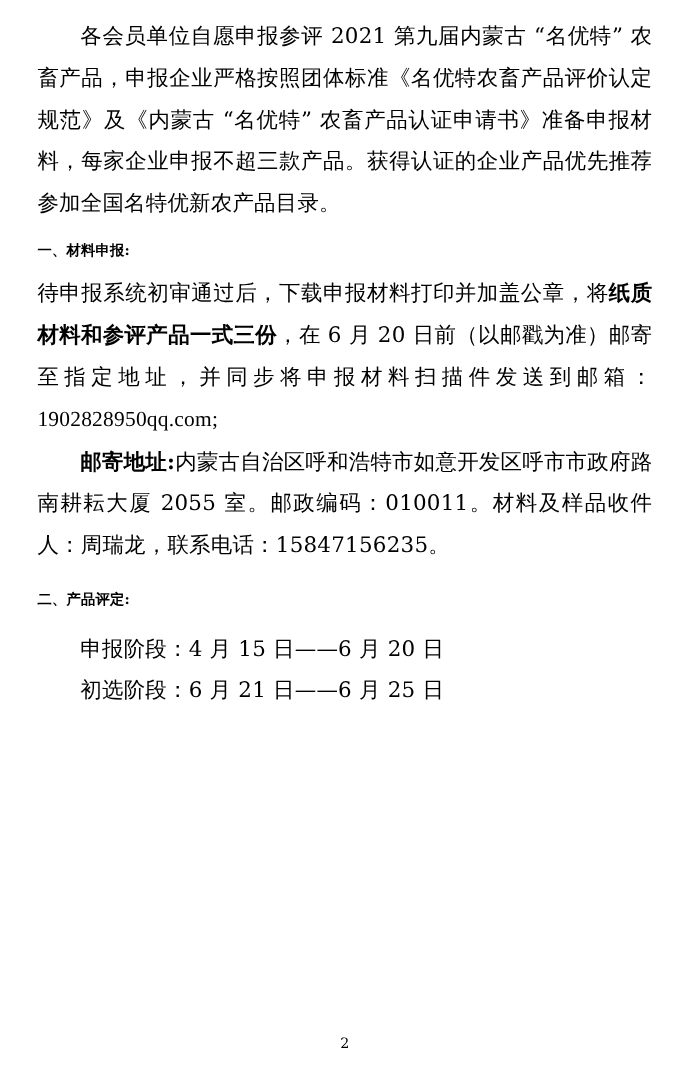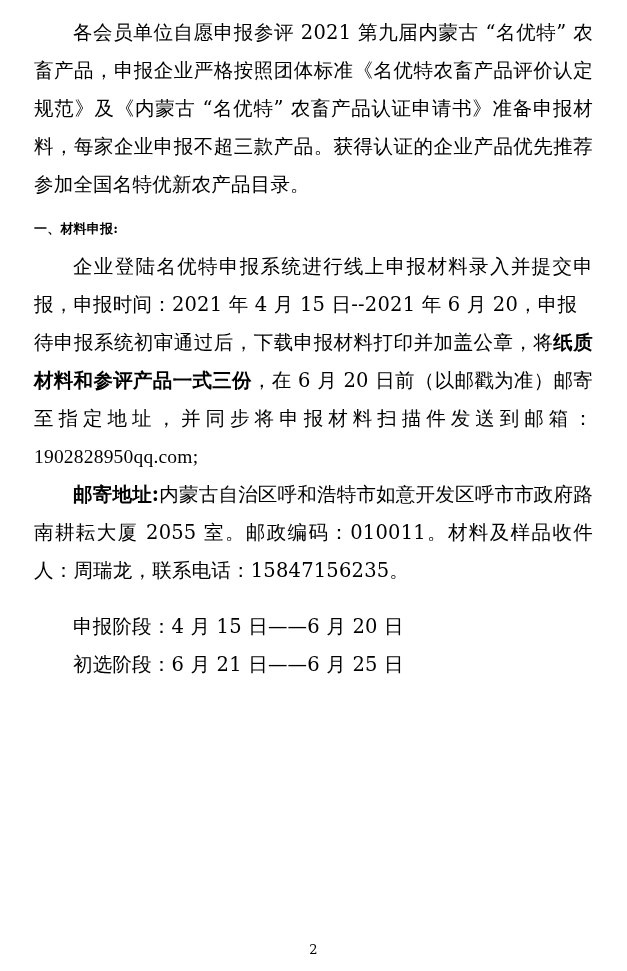--- a/index.html
+++ b/index.html
@@ -70,29 +70,29 @@
 <body>
 
 <div class="page">
 
   <p class="para indent">各会员单位自愿申报参评 2021 第九届内蒙古 “名优特” 农畜产品，申报企业严格按照团体标准《名优特农畜产品评价认定规范》及《内蒙古 “名优特” 农畜产品认证申请书》准备申报材料，每家企业申报不超三款产品。获得认证的企业产品优先推荐参加全国名特优新农产品目录。</p>
 
   <div class="gap-sm"></div>
 
   <p class="heading">一、材料申报:</p>
 
-  <p class="para indent"><span>企业登陆名优特申报系统进行线上申报材料录入并提交申报，申报时间：2021 年 4 月 15 日--2021 年 6 月 20，申报</span></p>
 
 
   <p class="para"><span>待申报系统初审通过后，下载申报材料打印并加盖公章，将</span><span class="bold">纸质材料和参评产品一式三份</span><span>，在 6 月 20 日前（以邮戳为准）邮寄至指定地址，并同步将申报材料扫描件发送到邮箱：</span><span class="mono-ish">1902828950qq.com;</span></p>
 
   <p class="para indent"><span class="bold">邮寄地址:</span><span>内蒙古自治区呼和浩特市如意开发区呼市市政府路南耕耘大厦 2055 室。邮政编码：010011。材料及样品收件人：周瑞龙，联系电话：15847156235。</span></p>
 
   <div class="gap-md"></div>
 
+  <p class="heading">二、产品评定:</p>
 
   <div class="gap-sm"></div>
 
 
   <p class="para sub-indent">申报阶段：4 月 15 日——6 月 20 日</p>
 
   <p class="para sub-indent">初选阶段：6 月 21 日——6 月 25 日</p>
 
   <div class="pagenum">2</div>
 </div>

